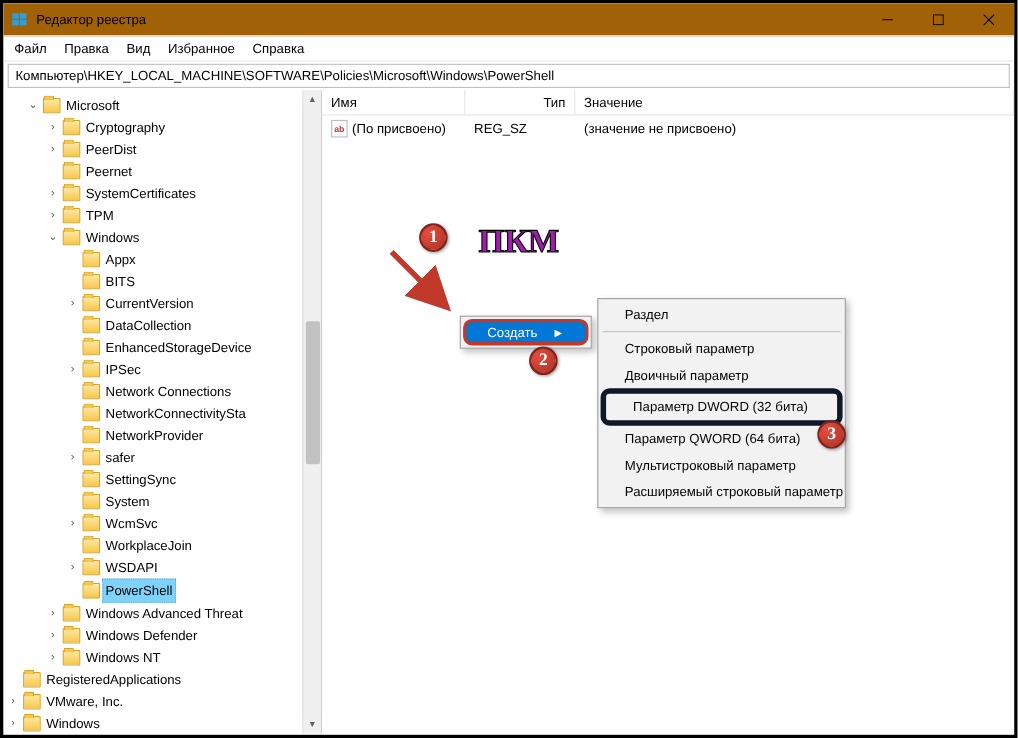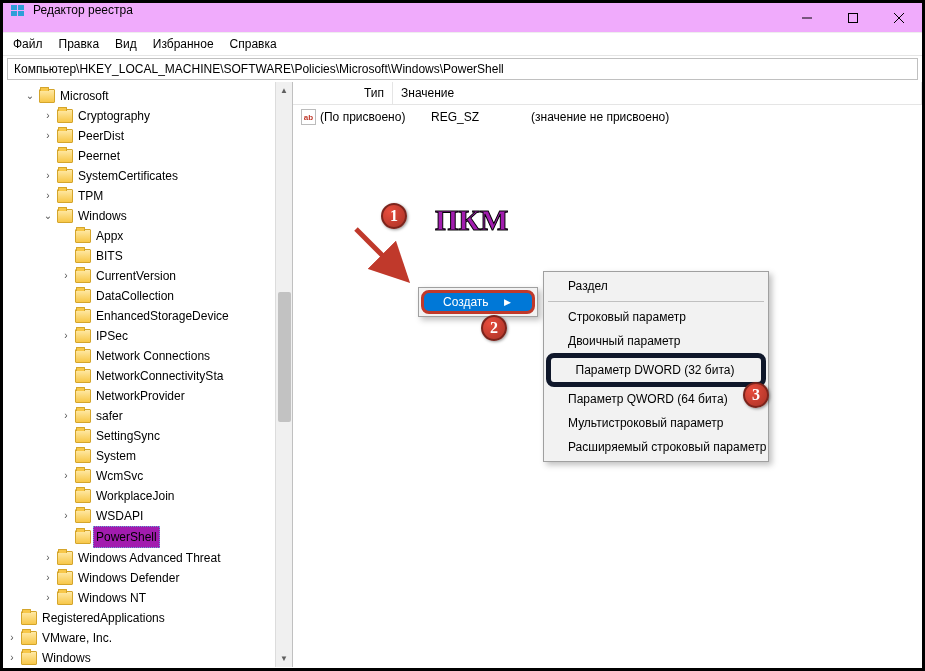--- a/index.html
+++ b/index.html
@@ -8,23 +8,24 @@
   font-size: 12px;
   background: #fff;
   width: 925px;
   height: 671px;
   border: 3px solid #000;
   position: relative;
   overflow: hidden;
 }
 .titlebar {
   display: flex;
+  align-items: center;
   height: 30px;
   padding: 0 0 0 8px;
-  background: #f0abfc;
+  background: #a16207;
   border-bottom: 1px solid #eee;
 }
 .titlebar .app-icon {
   width: 16px; height: 16px;
   margin-right: 6px;
 }
 .titlebar .app-icon svg { display: block; }
 .titlebar .title { font-size: 12px; }
 .titlebar .spacer { flex: 1; }
 .titlebar .win-btn {
@@ -89,21 +90,21 @@
   position: absolute;
   top: -3px; left: 0;
   width: 7px; height: 3px;
   background: #f7c749;
   border: 1px solid #d4a52b;
   border-bottom: none;
   border-radius: 1px 1px 0 0;
 }
 .tree-children { padding-left: 18px; }
 .tree-node.selected > .row .label {
-  background: #a21caf;
+  background: #7dd3fc;
   border: 1px dotted #6aa7d8;
   padding: 0 2px;
 }
 .label { padding: 0 3px; }
 .scrollbar-v {
   position: absolute;
   right: 0; top: 0;
   width: 17px; height: 100%;
   background: #f0f0f0;
   border-left: 1px solid #dcdcdc;
@@ -502,20 +503,21 @@
       <div class="arrow">▲</div>
       <div class="track">
           <div class="thumb"></div>
         </div>
       <div class="arrow">▼</div>
     </div>
   </div>
 
   <div class="list-pane">
     <div class="list-header">
+      <div class="col col-name">Имя</div>
       <div class="col col-type">Тип</div>
       <div class="col col-value">Значение</div>
     </div>
     <div class="list-row">
       <div class="cell name-cell">
         <span class="value-icon">ab</span>
         <span>(По присвоено)</span>
       </div>
       <div class="cell type-cell">REG_SZ</div>
       <div class="cell value-cell">(значение не присвоено)</div>

